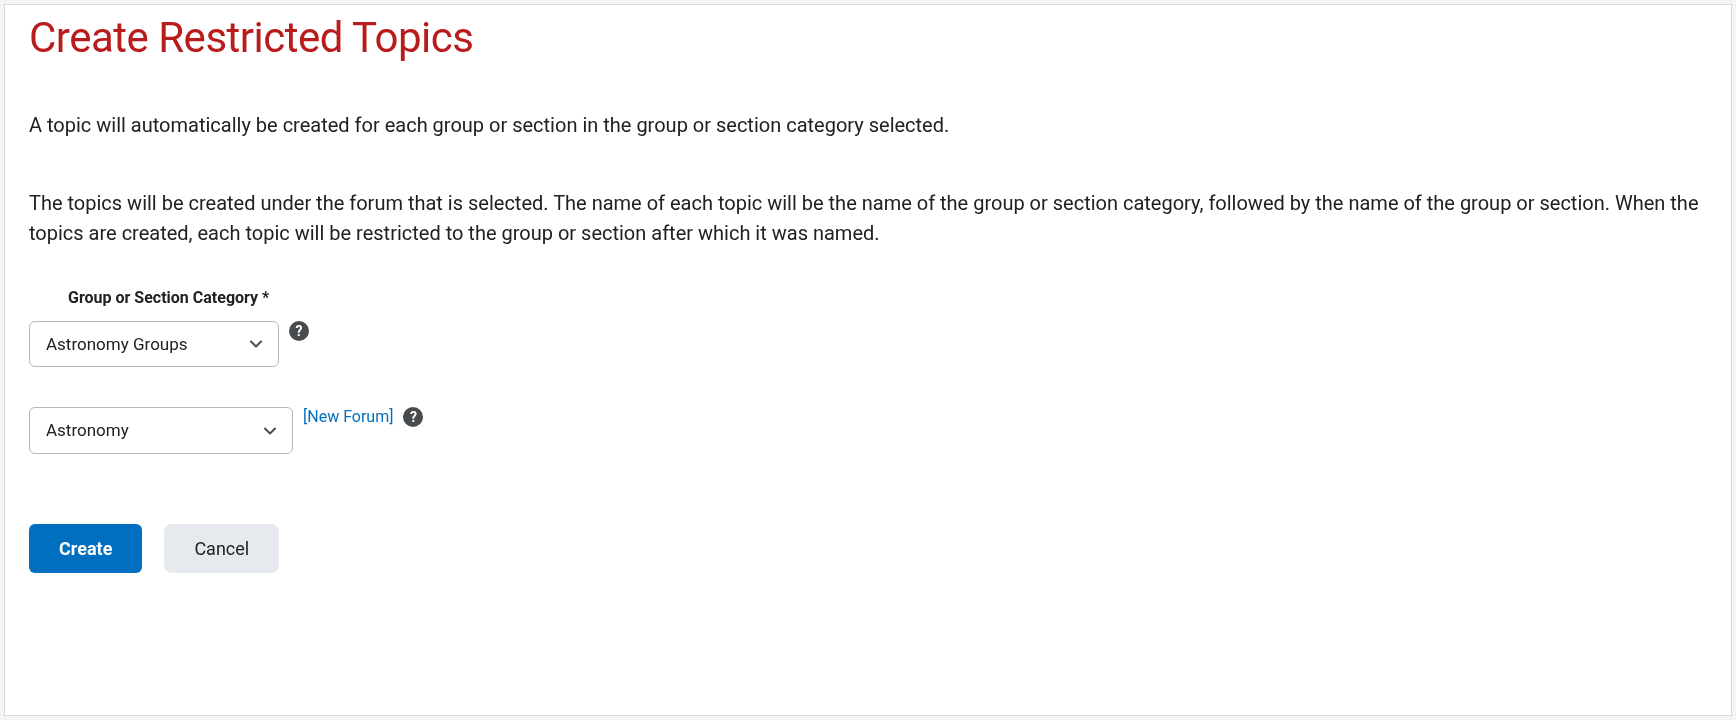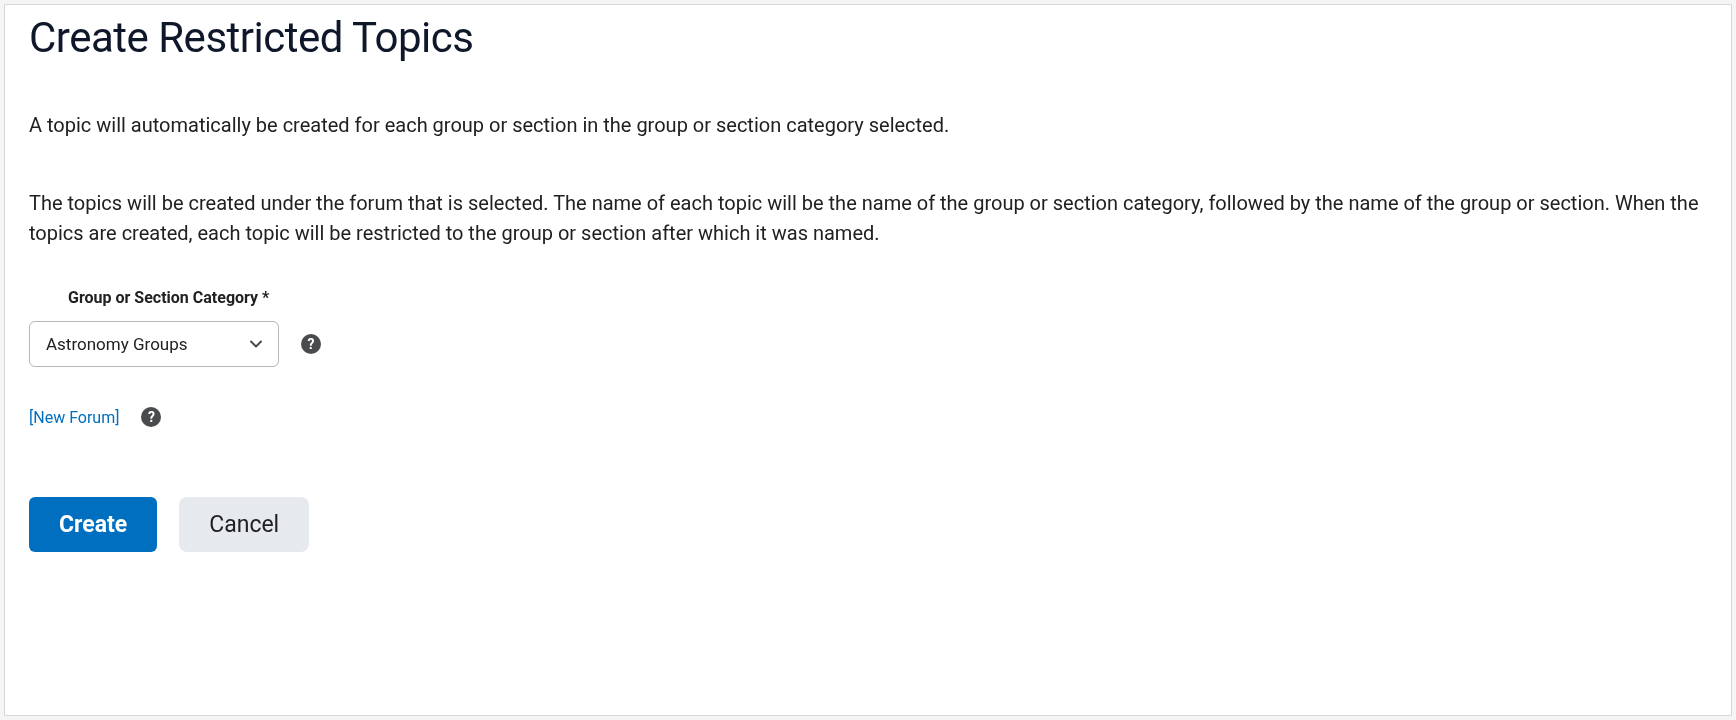--- a/index.html
+++ b/index.html
@@ -15,21 +15,21 @@
     .panel {
       background: #ffffff;
       border: 1px solid #d8d8d8;
       width: 1728px;
       height: 712px;
       padding: 0 24px 24px 24px;
     }
     h1.page-title {
       font-size: 42px;
       font-weight: 400;
-      color: #0f172a;
+      color: #b91c1c;
       margin-top: 8px;
       margin-bottom: 48px;
       letter-spacing: -0.5px;
     }
     p.desc {
       font-size: 20px;
       color: #202122;
       line-height: 1.5;
       margin-bottom: 28px;
       margin-top: 48px;
@@ -40,22 +40,21 @@
     .field-label {
       font-size: 16px;
       font-weight: 700;
       color: #202122;
       display: block;
       margin-bottom: 14px;
       margin-left: 39px;
     }
     .field-row {
       display: flex;
-      align-items: center;
-      gap: 22px;
+      gap: 10px;
     }
     .select-wrap {
       position: relative;
       display: inline-block;
     }
     .select-wrap select {
       -webkit-appearance: none;
       -moz-appearance: none;
       appearance: none;
       font-family: inherit;
@@ -111,21 +110,21 @@
       text-decoration: none;
       cursor: pointer;
     }
     .button-row {
       margin-top: 70px;
       display: flex;
       gap: 22px;
     }
     .btn {
       font-family: inherit;
-      font-size: 23px;
+      font-size: 18px;
       border: none;
       border-radius: 6px;
       padding: 14px 30px;
       cursor: pointer;
       font-weight: 400;
     }
     .btn-primary {
       background: #006fbf;
       color: #ffffff;
       font-weight: 700;
@@ -159,20 +158,30 @@
               <path d="M1 1.5L6 6.5L11 1.5" stroke="#494c4e" stroke-width="2" stroke-linecap="round" stroke-linejoin="round"></path>
             </svg>
         </span>
       </div>
       <span class="help-icon">?</span>
     </div>
   </div>
 
   <div class="field-block">
     <div class="field-row">
+      <div class="select-wrap wide">
+        <select>
+          <option>Astronomy</option>
+        </select>
+        <span class="chev">
+          <svg viewBox="0 0 12 8" fill="none">
+              <path d="M1 1.5L6 6.5L11 1.5" stroke="#494c4e" stroke-width="2" stroke-linecap="round" stroke-linejoin="round"></path>
+            </svg>
+        </span>
+      </div>
       <a class="link-new">[New Forum]</a>
       <span class="help-icon">?</span>
     </div>
   </div>
 
   <div class="button-row">
     <button class="btn btn-primary">Create</button>
     <button class="btn btn-secondary">Cancel</button>
   </div>
 

